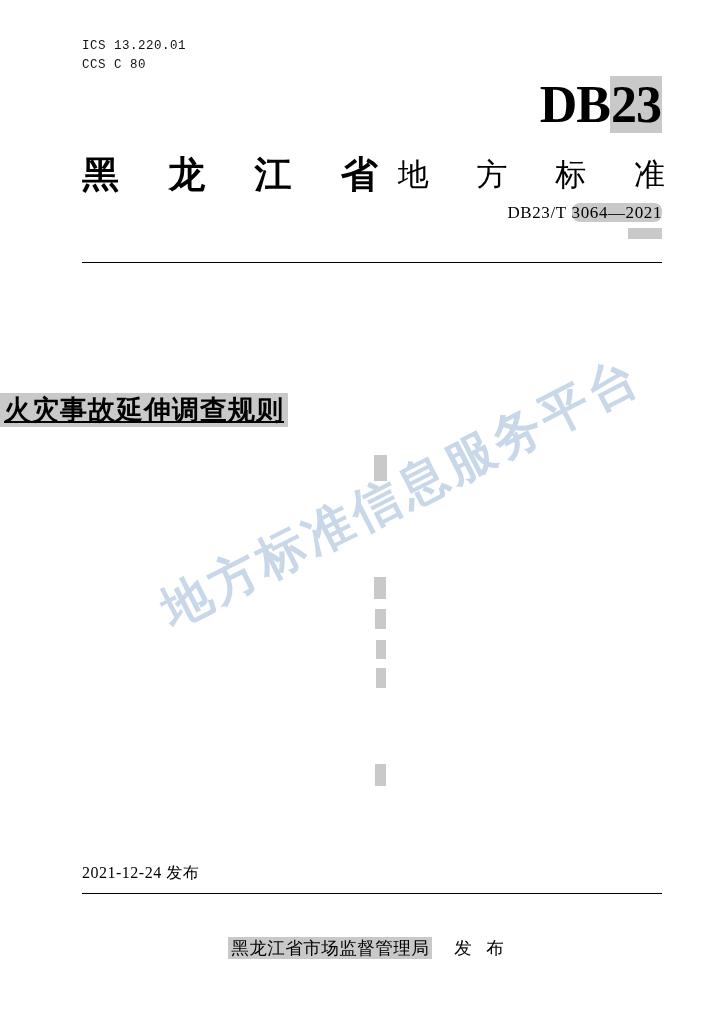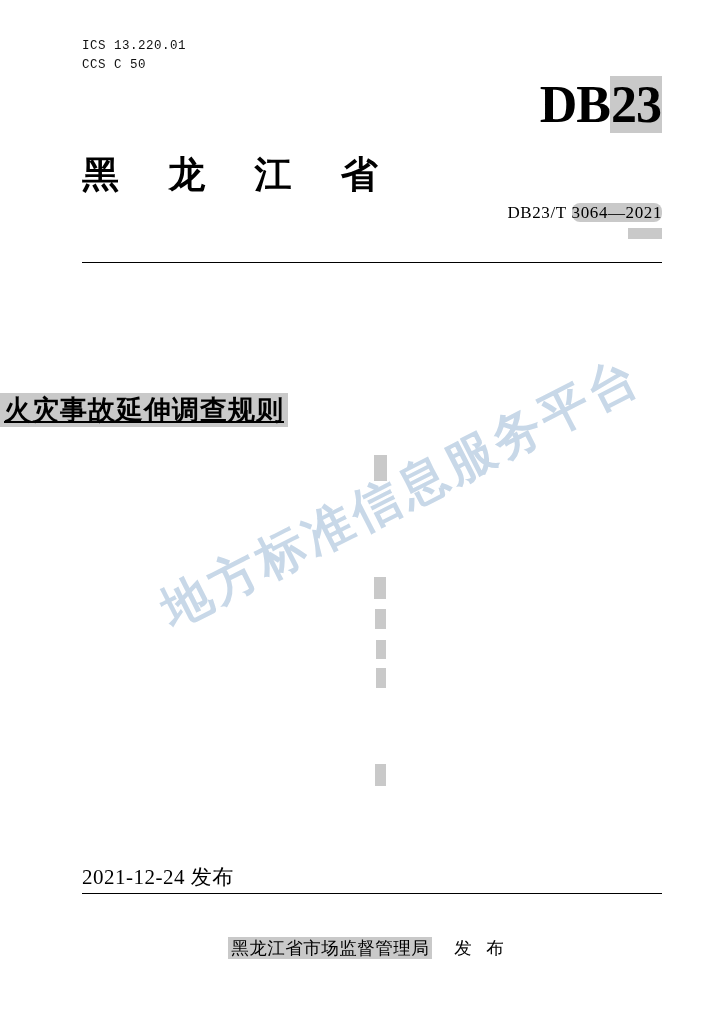--- a/index.html
+++ b/index.html
@@ -156,24 +156,25 @@
     user-select: none;
   }
 
   
   .dates {
     position: absolute;
     left: 82px;
     right: 62px;
     top: 859px;
     display: flex;
-    justify-content: flex-start;
-    font-family: "Liberation Serif", serif;
-    font-size: 21px;
+    justify-content: flex-end;
+    font-family: "Liberation Serif", serif;
+    font-size: 16px;
     letter-spacing: 0.5px;
+    flex-direction: column;
   }
 
   
   .publisher {
     position: absolute;
     left: 13px;
     right: 0;
     top: 932px;
     text-align: center;
     font-family: "Liberation Serif", serif;
@@ -190,27 +191,28 @@
     letter-spacing: 5px;
   }
 </style>
 </head>
 <body>
 
 <div class="page">
 
   <div class="ics-block">
     <div>ICS 13.220.01</div>
-    <div>CCS C 50</div>
+    <div>CCS C 80</div>
   </div>
 
   <div class="db-logo"><span>DB</span><span class="hl">23</span></div>
 
   <div class="title-row">
     <div class="prov">黑 龙 江 省</div>
+    <div class="std">地 方 标 准</div>
   </div>
 
   <div class="std-no"><span>DB23/T</span>&nbsp;<span class="hl">3064—2021</span></div>
   <div class="std-no-mark"></div>
 
   <div class="rule-top"></div>
   <div class="rule-bottom"></div>
 
   <div class="doc-title"><span>火灾事故延伸调查规则</span></div>
 

